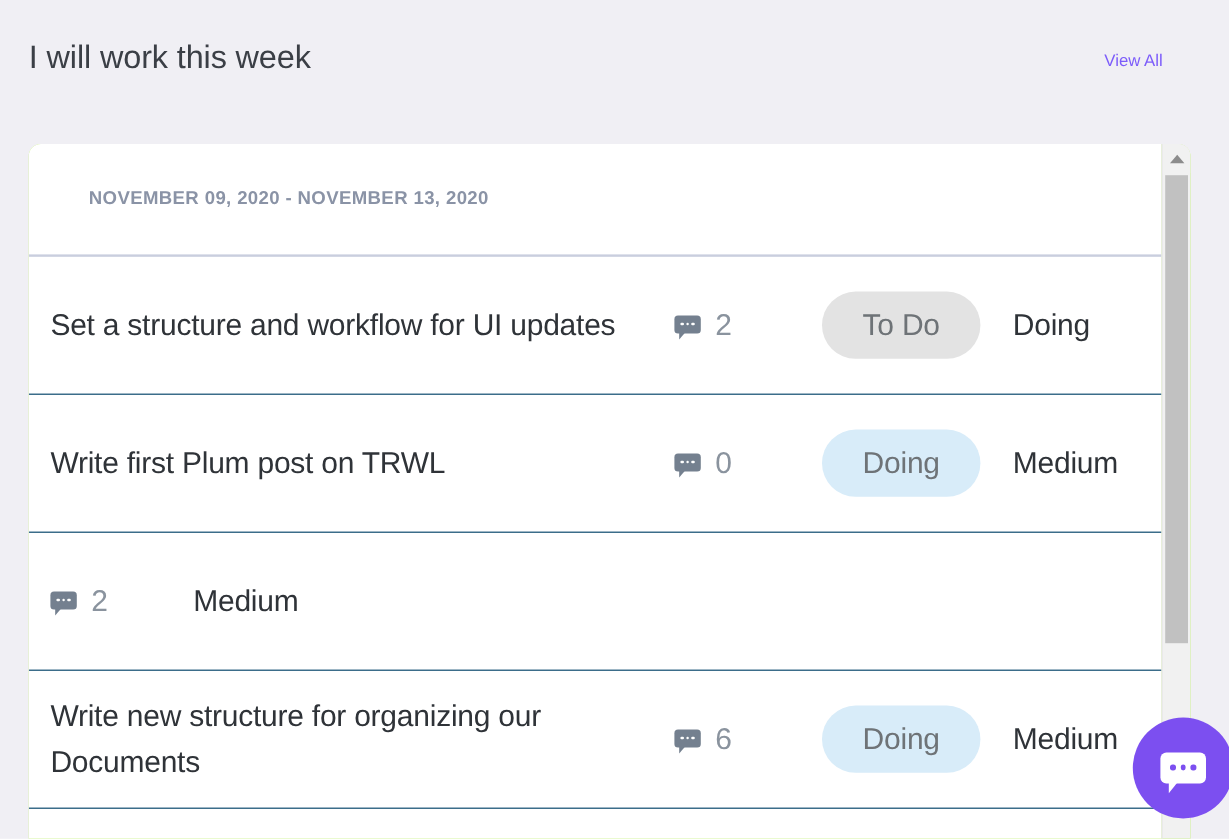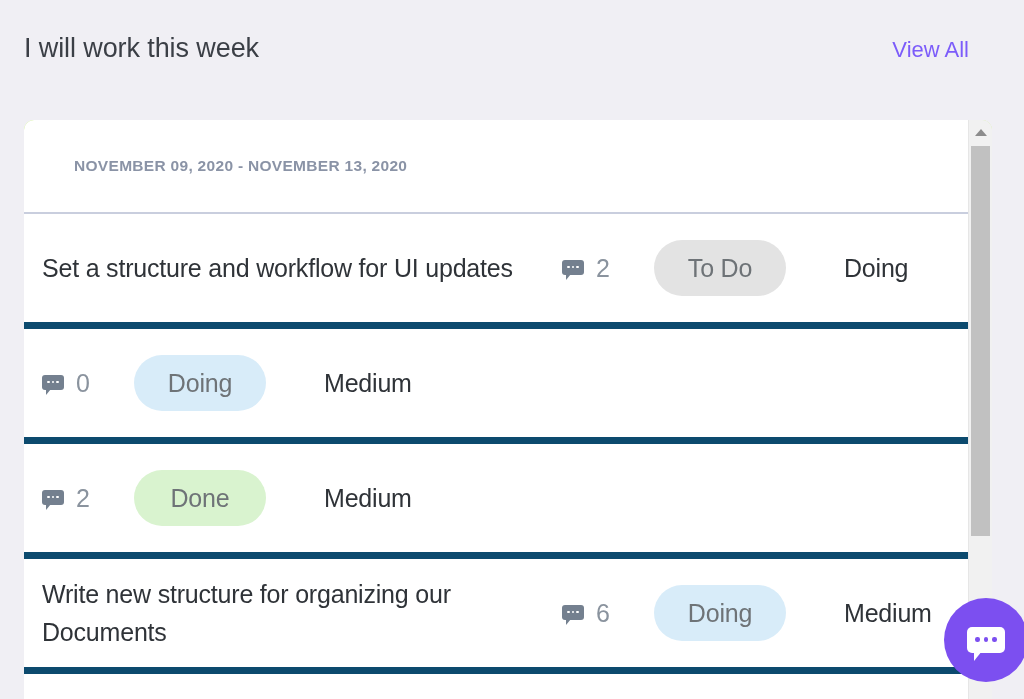--- a/index.html
+++ b/index.html
@@ -31,21 +31,21 @@
 
   .page-title {
     font-size: 27px;
     font-weight: 400;
     color: #3b3f46;
     letter-spacing: -0.1px;
     line-height: 40px;
   }
 
   .view-all-link {
-    font-size: 22px;
+    font-size: 14px;
     color: #7c5cfa;
     line-height: 40px;
     cursor: pointer;
     text-decoration: none;
     padding-top: 2px;
   }
 
   
   .card {
     position: absolute;
@@ -82,21 +82,21 @@
     font-weight: 700;
     color: #8a93a6;
     letter-spacing: 0.3px;
   }
 
   
   .task-row {
     display: flex;
     align-items: center;
     height: 115px;
-    border-bottom: 7px solid #0c4a6e;
+    border-bottom: 1px solid #0c4a6e;
     padding: 0 0 0 18px;
   }
 
   .task-title {
     width: 520px;
     font-size: 25px;
     font-weight: 400;
     color: #2f3338;
     line-height: 38px;
     letter-spacing: -0.2px;
@@ -152,21 +152,21 @@
   .comment-count {
     font-size: 25px;
     color: #8a939e;
     line-height: 28px;
   }
 
   .task-status {
     width: 163px;
     display: flex;
     align-items: center;
-    justify-content: flex-start;
+    justify-content: flex-end;
   }
 
   .status-badge {
     display: inline-flex;
     align-items: center;
     justify-content: center;
     min-width: 132px;
     height: 56px;
     border-radius: 28px;
     font-size: 25px;
@@ -309,20 +309,21 @@
         </span>
         <span class="comment-count">2</span>
       </div>
       <div class="task-status">
         <span class="status-badge" style="background: rgb(227, 227, 227);">To Do</span>
       </div>
       <div class="task-priority">Doing</div>
     </div>
 
     <div class="task-row">
+      <div class="task-title">Write first Plum post on TRWL</div>
       <div class="task-comments">
         <span class="comment-icon">
           <span class="bubble">
               <i></i>
               <i></i>
               <i></i>
             </span>
           <span class="tail"></span>
         </span>
         <span class="comment-count">0</span>
@@ -337,23 +338,20 @@
       <div class="task-comments">
         <span class="comment-icon">
           <span class="bubble">
               <i></i>
               <i></i>
               <i></i>
             </span>
           <span class="tail"></span>
         </span>
         <span class="comment-count">2</span>
-      </div>
-      <div class="task-status">
-        <span class="status-badge" style="background: rgb(217, 243, 207);">Done</span>
       </div>
       <div class="task-priority">Medium</div>
     </div>
 
     <div class="task-row">
       <div class="task-title">Write new structure for organizing our Documents</div>
       <div class="task-comments">
         <span class="comment-icon">
           <span class="bubble">
               <i></i>

